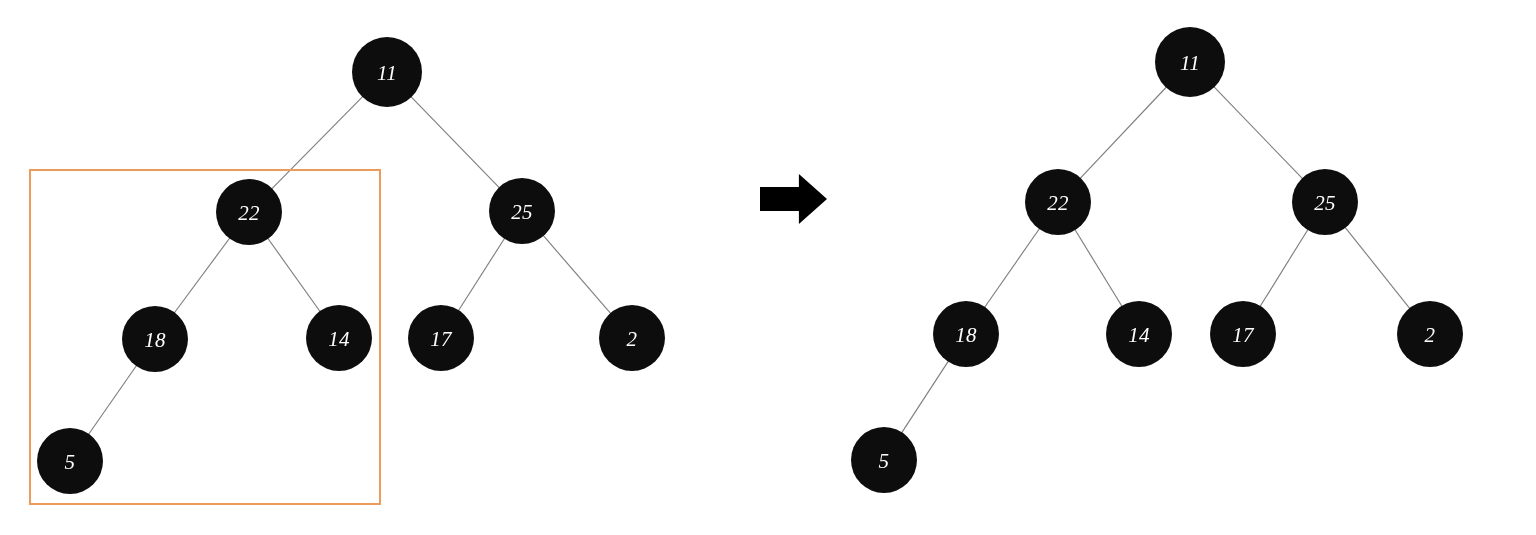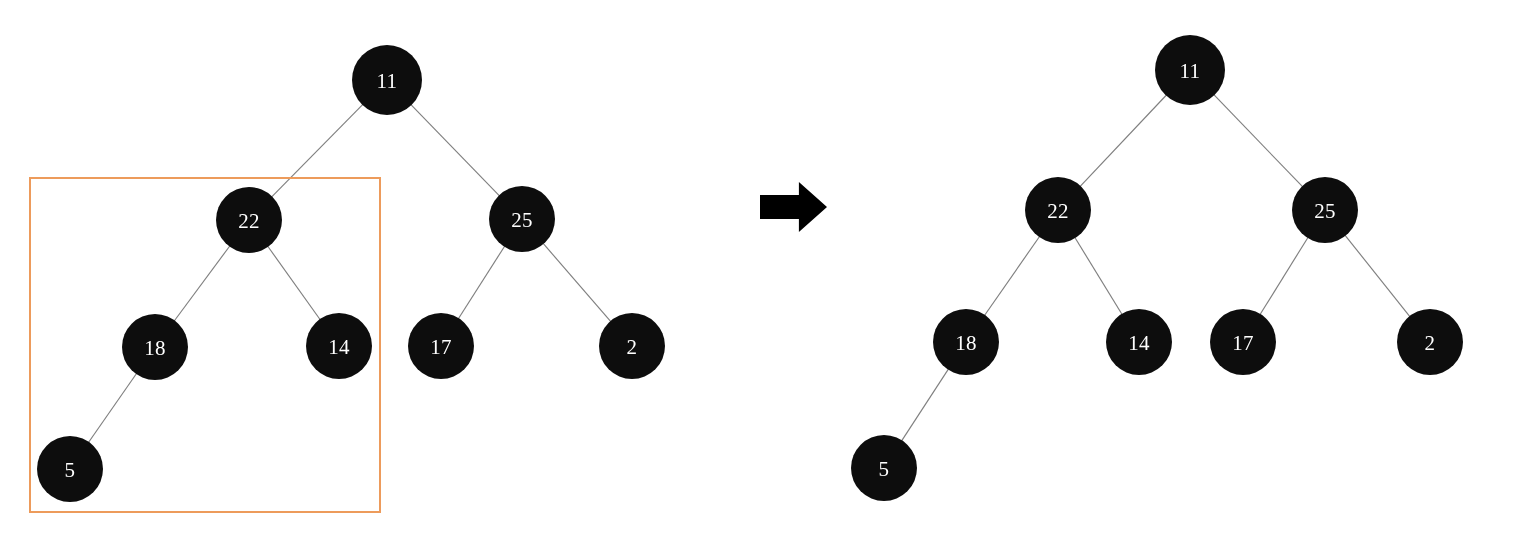--- a/index.html
+++ b/index.html
@@ -11,23 +11,24 @@
   body {
     width: 1536px;
     height: 535px;
     position: relative;
     overflow: hidden;
     font-family: "Liberation Serif", "DejaVu Serif", serif;
   }
   #diagram-root {
     position: absolute;
     left: 0;
-    top: 12px;
+    top: 4px;
     width: 1536px;
     height: 404px;
+    font-style: italic;
   }
   svg.diagram-canvas {
     position: absolute;
     left: 0;
     top: 0;
     width: 1536px;
     height: 535px;
     display: block;
   }
   .tree-edge {

